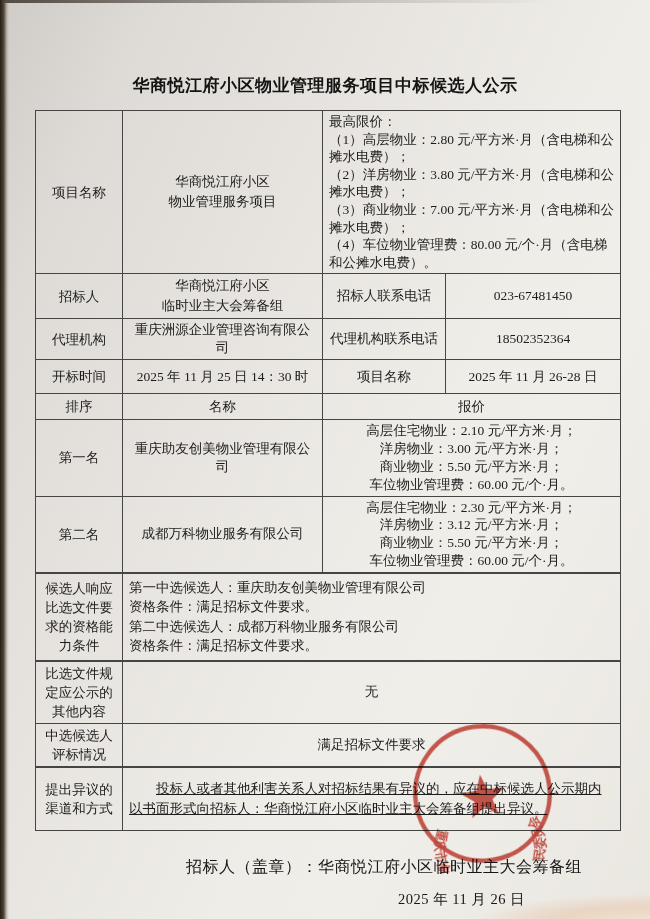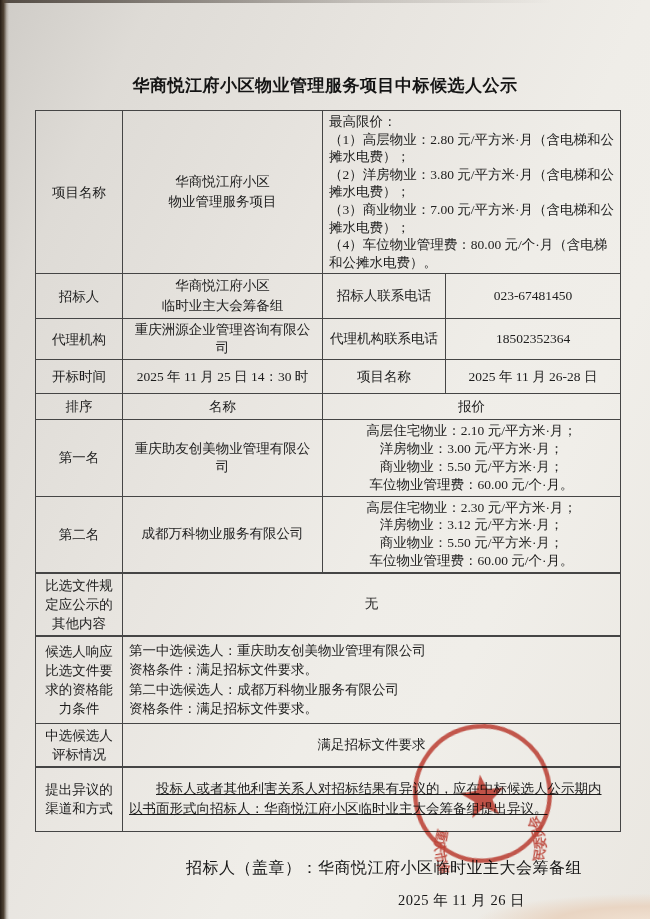--- a/index.html
+++ b/index.html
@@ -146,33 +146,33 @@
       <td class="lbl">第二名</td>
       <td class="ctr">成都万科物业服务有限公司</td>
       <td class="quote-cell" colspan="2">
         <div>高层住宅物业：2.30 元/平方米·月；</div>
         <div>洋房物业：3.12 元/平方米·月；</div>
         <div>商业物业：5.50 元/平方米·月；</div>
         <div>车位物业管理费：60.00 元/个·月。</div>
       </td>
     </tr>
 
-    <tr class="thick" style="height:55px">
-      <td class="lbl">比选文件规定应公示的其他内容</td>
-      <td class="ctr" colspan="3">无</td>
-    </tr>
-
     <tr class="thick" style="height:88px">
       <td class="lbl">候选人响应比选文件要求的资格能力条件</td>
       <td class="qual-cell" colspan="3">
         <div>第一中选候选人：重庆助友创美物业管理有限公司</div>
         <div>资格条件：满足招标文件要求。</div>
         <div>第二中选候选人：成都万科物业服务有限公司</div>
         <div>资格条件：满足招标文件要求。</div>
       </td>
+    </tr>
+
+    <tr class="thick" style="height:55px">
+      <td class="lbl">比选文件规定应公示的其他内容</td>
+      <td class="ctr" colspan="3">无</td>
     </tr>
 
     <tr style="height:36px">
       <td class="lbl">中选候选人评标情况</td>
       <td class="ctr" colspan="3">满足招标文件要求</td>
     </tr>
 
     <tr class="thick" style="height:64px">
       <td class="lbl">提出异议的渠道和方式</td>
       <td class="para-cell" colspan="3">

